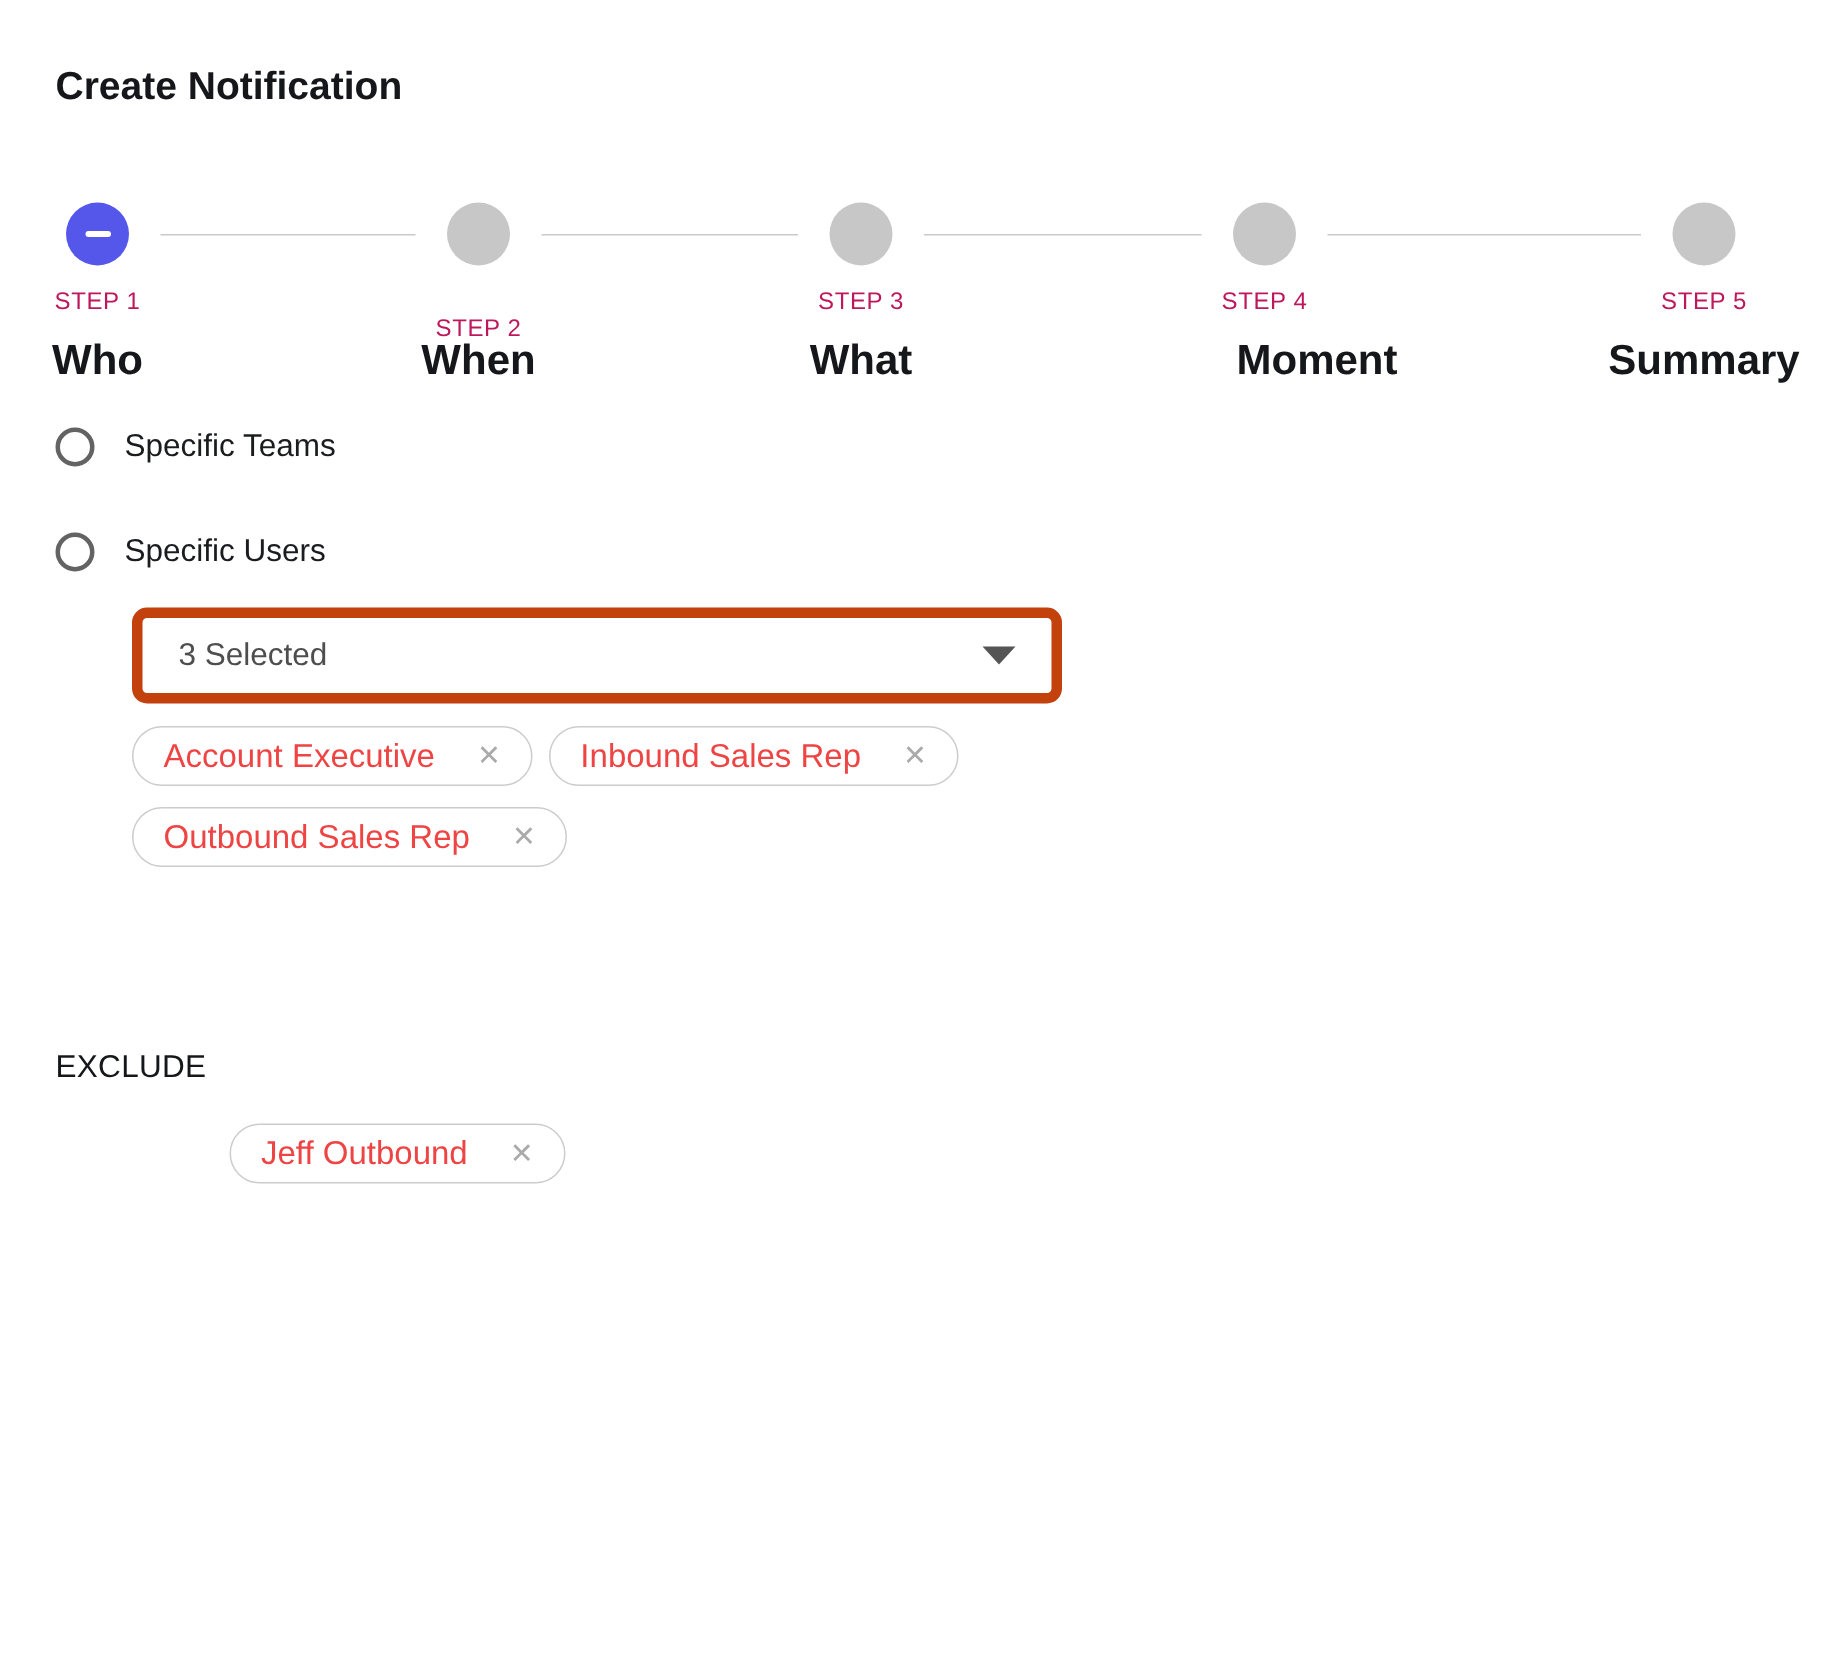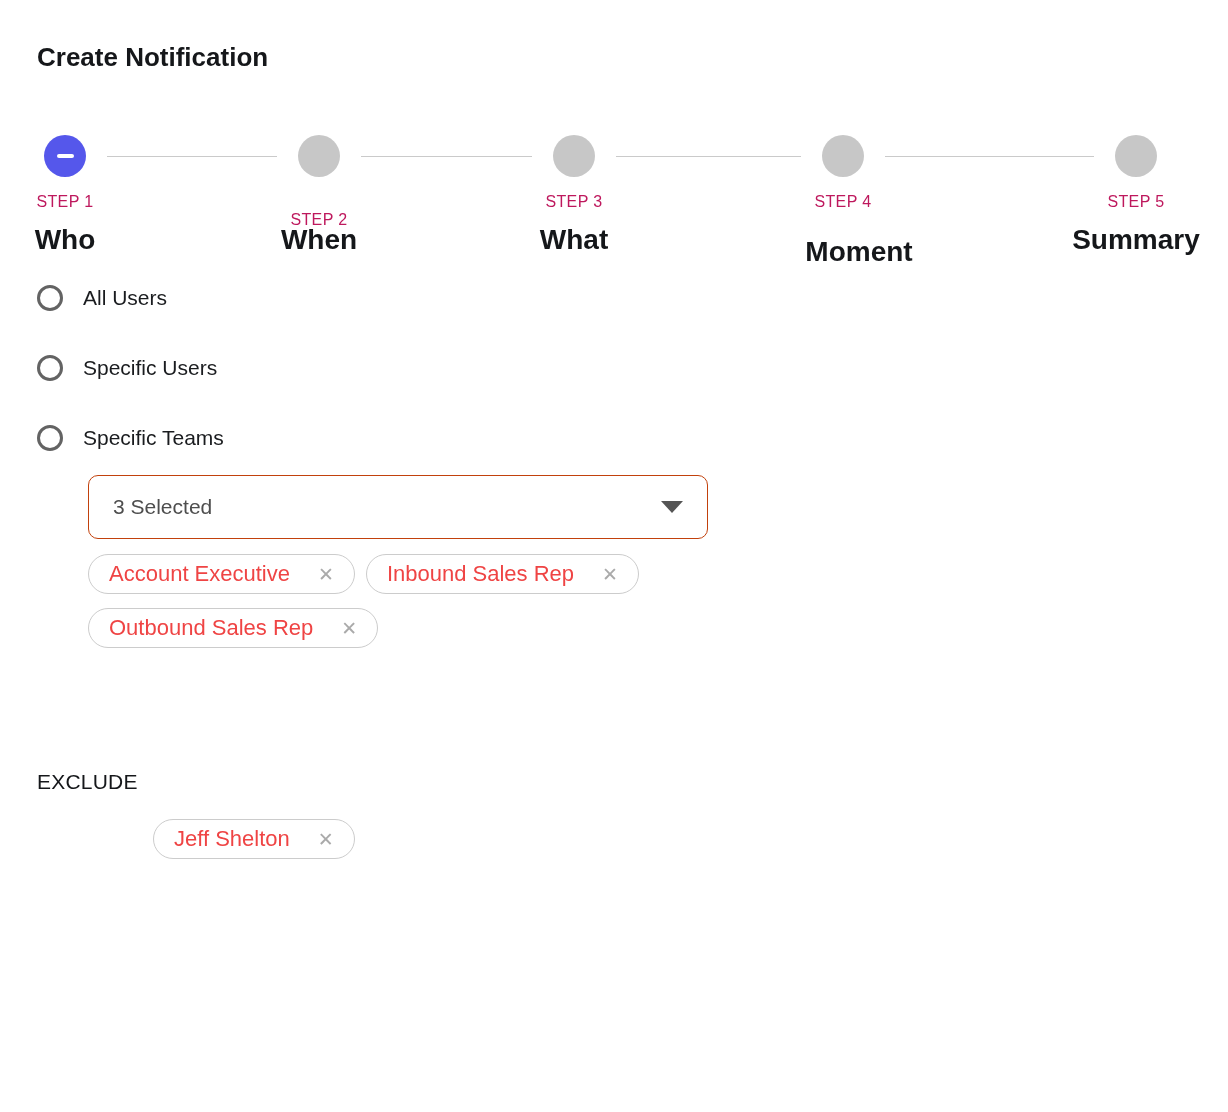--- a/index.html
+++ b/index.html
@@ -49,21 +49,21 @@
   .radio-row.checked .radio-circle { border-color: #5557EB; }
   .radio-dot { width: 12px; height: 12px; border-radius: 50%; background: transparent; }
   .radio-row.checked .radio-dot { background: #5557EB; }
   .radio-label { margin-left: 20px; font-size: 21px; color: #1a1c1f; }
 
   
   .roles-section { margin-left: 51px; }
   .dropdown {
     margin-top: 24px;
     width: 620px; height: 64px;
-    border: 1px solid #c2410c; border-radius: 10px; background: #fff;
+    border: 7px solid #c2410c; border-radius: 10px; background: #fff;
     display: flex; align-items: center; padding: 0 24px;
     cursor: pointer;
   }
   .dropdown-value { font-size: 21px; color: #4e4e4e; }
   .dropdown-placeholder { font-size: 21px; color: #c4c4c4; }
   .caret {
     margin-left: auto; width: 0; height: 0;
     border-left: 11px solid transparent; border-right: 11px solid transparent;
     border-top: 12px solid #555555;
   }
@@ -107,49 +107,43 @@
     <div class="step-circle" style="left:261px;"></div>
     <div class="step-small" style="left:282px;margin-top:18px;">STEP 2</div>
     <div class="step-name" style="left:282px;">When</div>
 
     <div class="step-circle" style="left:516px;"></div>
     <div class="step-small" style="left:537px;">STEP 3</div>
     <div class="step-name" style="left:537px;">What</div>
 
     <div class="step-circle" style="left:785px;"></div>
     <div class="step-small" style="left:806px;">STEP 4</div>
-    <div class="step-name" style="left:822px;margin-top:12px;">Moment</div>
+    <div class="step-name" style="left:841px;">Moment</div>
 
     <div class="step-circle" style="left:1078px;"></div>
     <div class="step-small" style="left:1099px;">STEP 5</div>
     <div class="step-name" style="left:1099px;">Summary</div>
   </div>
 
 
   <div class="radio-group">
 
+
     <div class="radio-row">
       <span class="radio-circle">
           <span class="radio-dot"></span>
         </span>
-      <span class="radio-label">All Users</span>
+      <span class="radio-label">Specific Teams</span>
     </div>
 
     <div class="radio-row">
       <span class="radio-circle">
           <span class="radio-dot"></span>
         </span>
       <span class="radio-label">Specific Users</span>
-    </div>
-
-    <div class="radio-row">
-      <span class="radio-circle">
-          <span class="radio-dot"></span>
-        </span>
-      <span class="radio-label">Specific Teams</span>
     </div>
 
   </div>
 
   <div class="roles-section">
     <div class="dropdown">
       <span class="dropdown-value">3 Selected</span>
       <span class="caret"></span>
     </div>
 
@@ -168,18 +162,18 @@
       </div>
     </div>
   </div>
 
   <div class="exclude-row">
     <span class="exclude-label">EXCLUDE</span>
   </div>
 
   <div class="exclude-chips">
     <div class="chip">
-      <span class="chip-label">Jeff Shelton</span>
+      <span class="chip-label">Jeff Outbound</span>
       <span class="chip-remove">✕</span>
     </div>
   </div>
 
 </div>
 
 </body></html>

